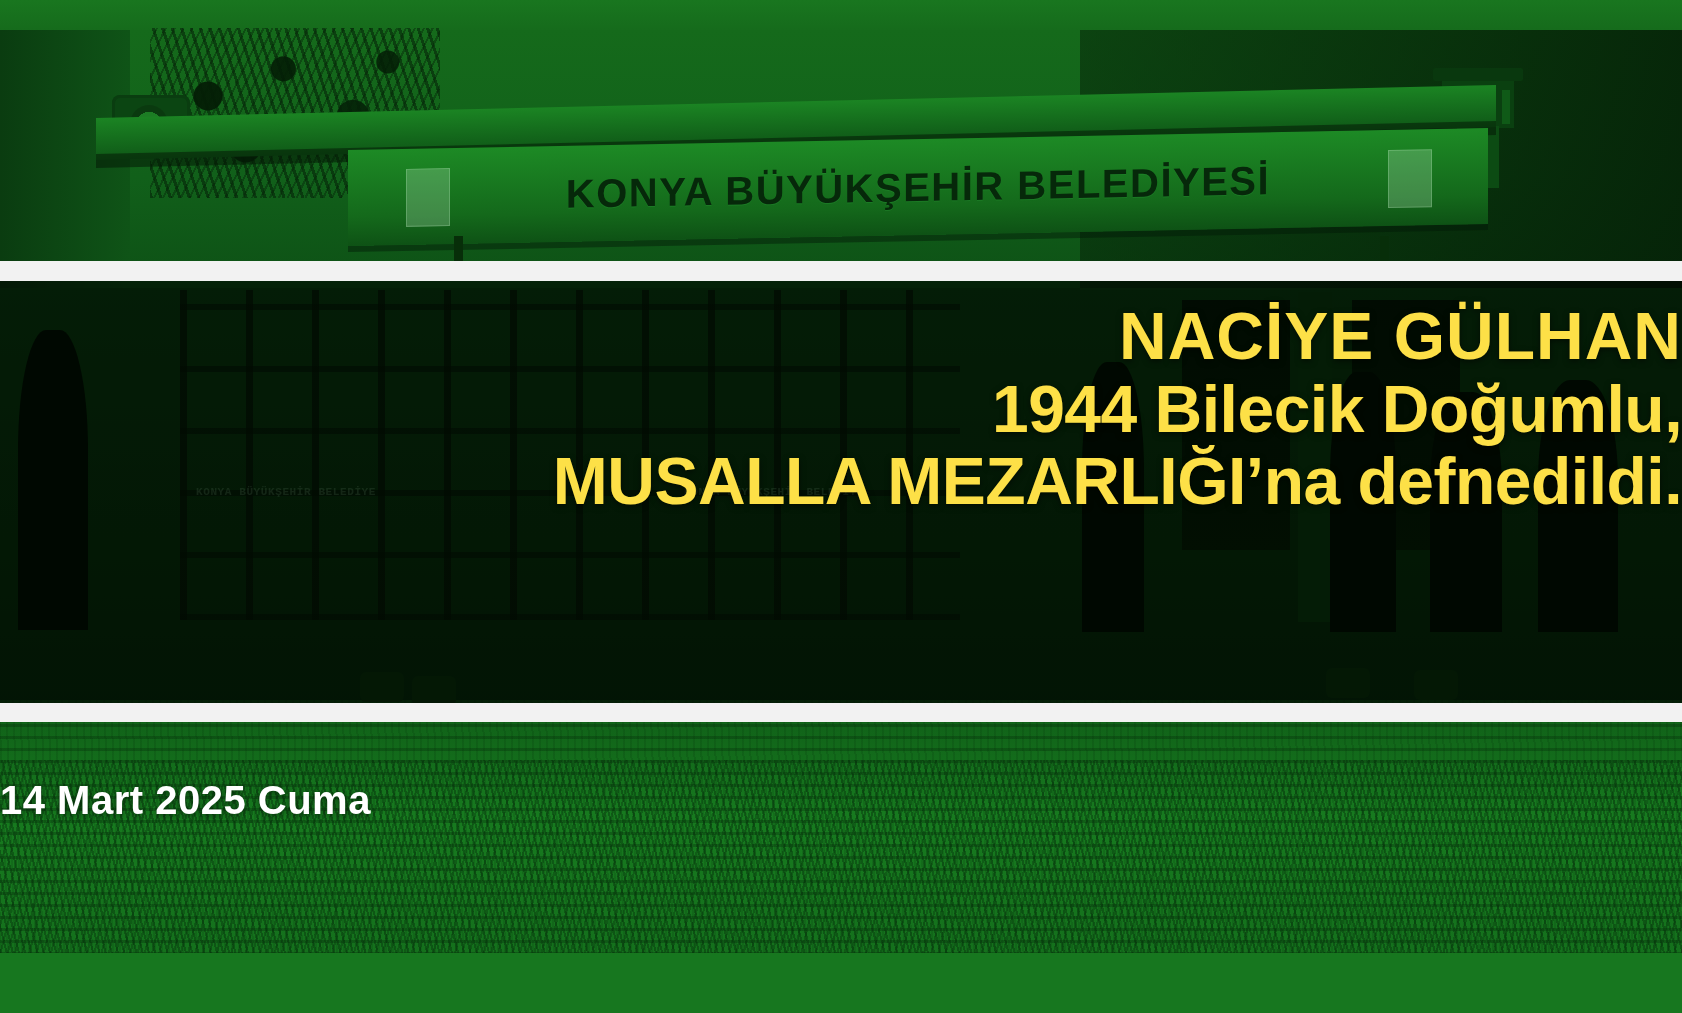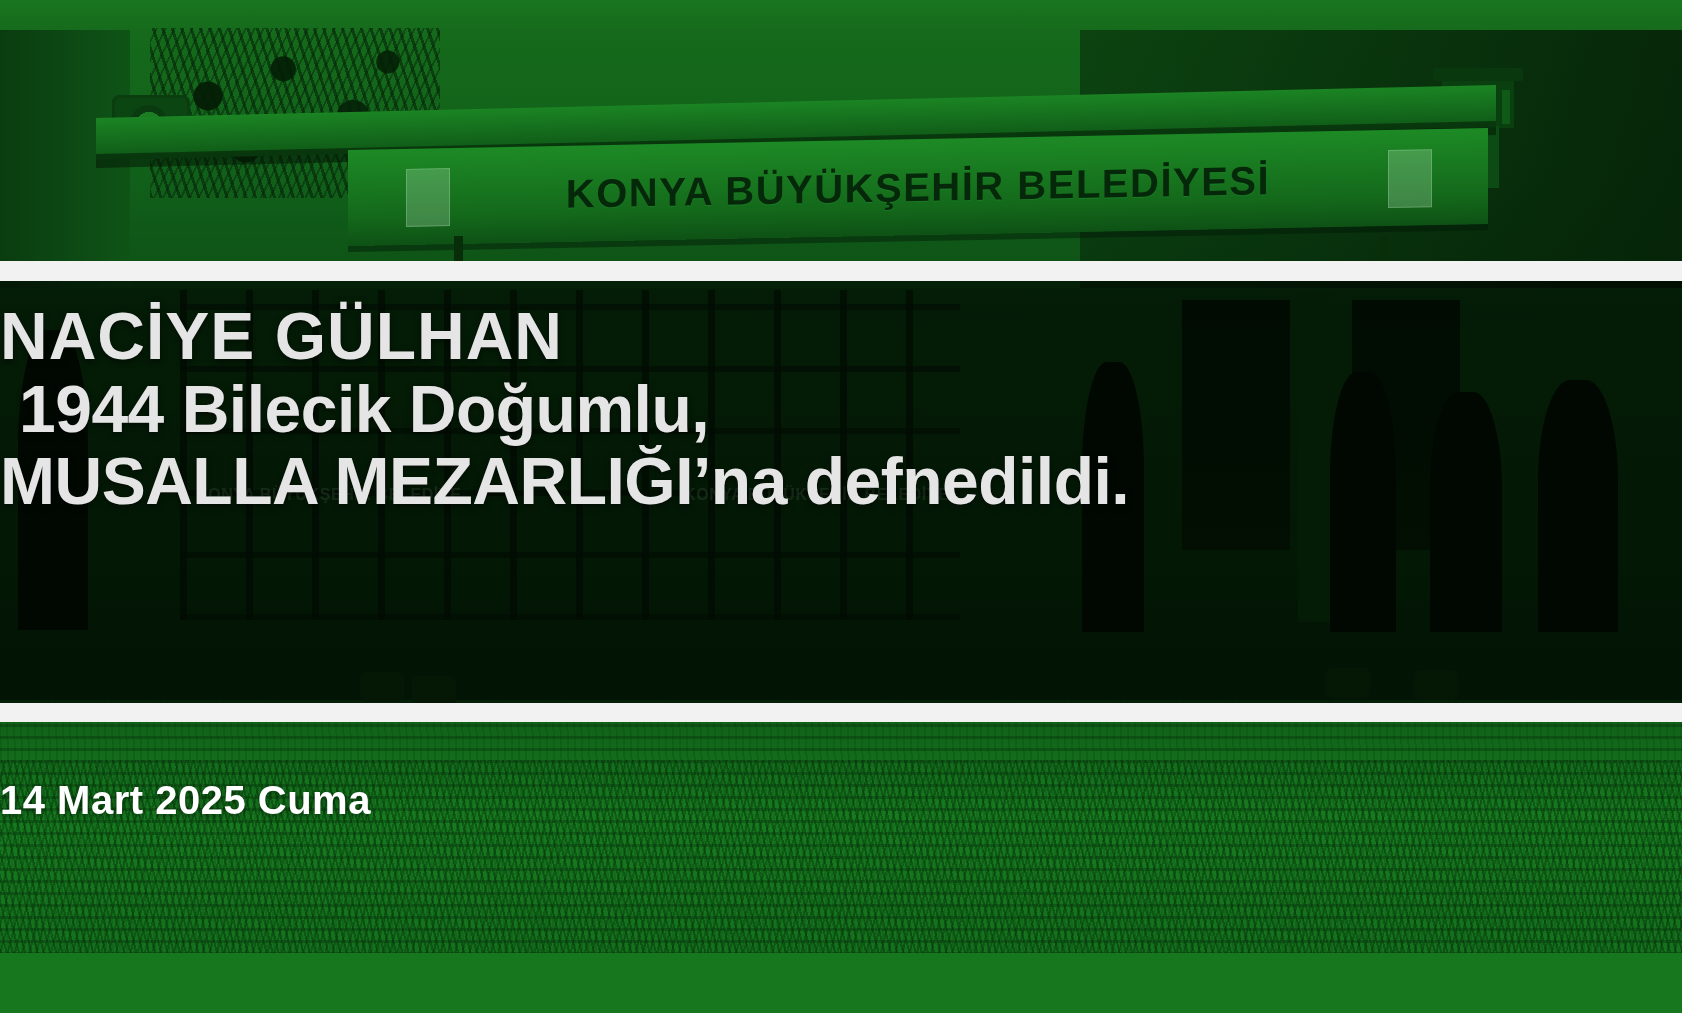--- a/index.html
+++ b/index.html
@@ -145,22 +145,23 @@
   }
   .sil1{ left:18px; top:330px; width:70px; height:300px; }
   .sil2{ left:1082px; top:362px; width:62px; height:270px; }
   .sil3{ left:1330px; top:372px; width:66px; height:260px; }
   .sil4{ left:1430px; top:392px; width:72px; height:240px; }
   .sil5{ left:1538px; top:380px; width:80px; height:252px; }
   
   .mini-sign{
     position:absolute; height:16px;
     color:rgba(150,215,158,.30);
-    font-size:16px; font-weight:bold; letter-spacing:.6px;
+    font-size:11px; font-weight:bold; letter-spacing:.6px;
     white-space:nowrap;
+    font-family:Liberation Mono, monospace;
   }
   .ms1{ left:196px; top:486px; }
   .ms2{ left:684px; top:486px; }
   
   .carpet{
     position:absolute; left:0; top:700px; width:100%; height:255px;
     background:
       repeating-linear-gradient(0deg, rgba(3,40,8,.32) 0 3px, transparent 3px 12px),
       repeating-linear-gradient(88deg, rgba(6,60,12,.20) 0 2px, transparent 2px 7px),
       linear-gradient(180deg,#0f5d17 0%,#177a1f 45%,#14701c 100%);
@@ -193,26 +194,27 @@
   .bar{
     position:absolute; left:0; width:100%;
     background:#f2f2f2;
   }
   .bar-top{ top:261px; height:20px; }
   .bar-bottom{ top:703px; height:19px; }
 
   
   .headline{
     position:absolute; left:0; top:300px; width:100%;
-    text-align:left;
-    color:#e5e5e5;
+    text-align:right;
+    color:#fde047;
     font-weight:bold;
     line-height:1.10;
     letter-spacing:-0.5px;
     text-shadow:0 2px 6px rgba(0,0,0,.55);
+    padding-left:33px;
   }
   .hl-line{ display:block; white-space:nowrap; }
   .hl1{ font-size:66px; letter-spacing:1px; }
   .hl2{ font-size:66px;margin-left:19px; }
   .hl3{ font-size:66px; letter-spacing:-0.5px; }
 
   .datestamp{
     position:absolute; left:0; top:778px; width:100%;
     text-align:left;
     color:#ffffff;

